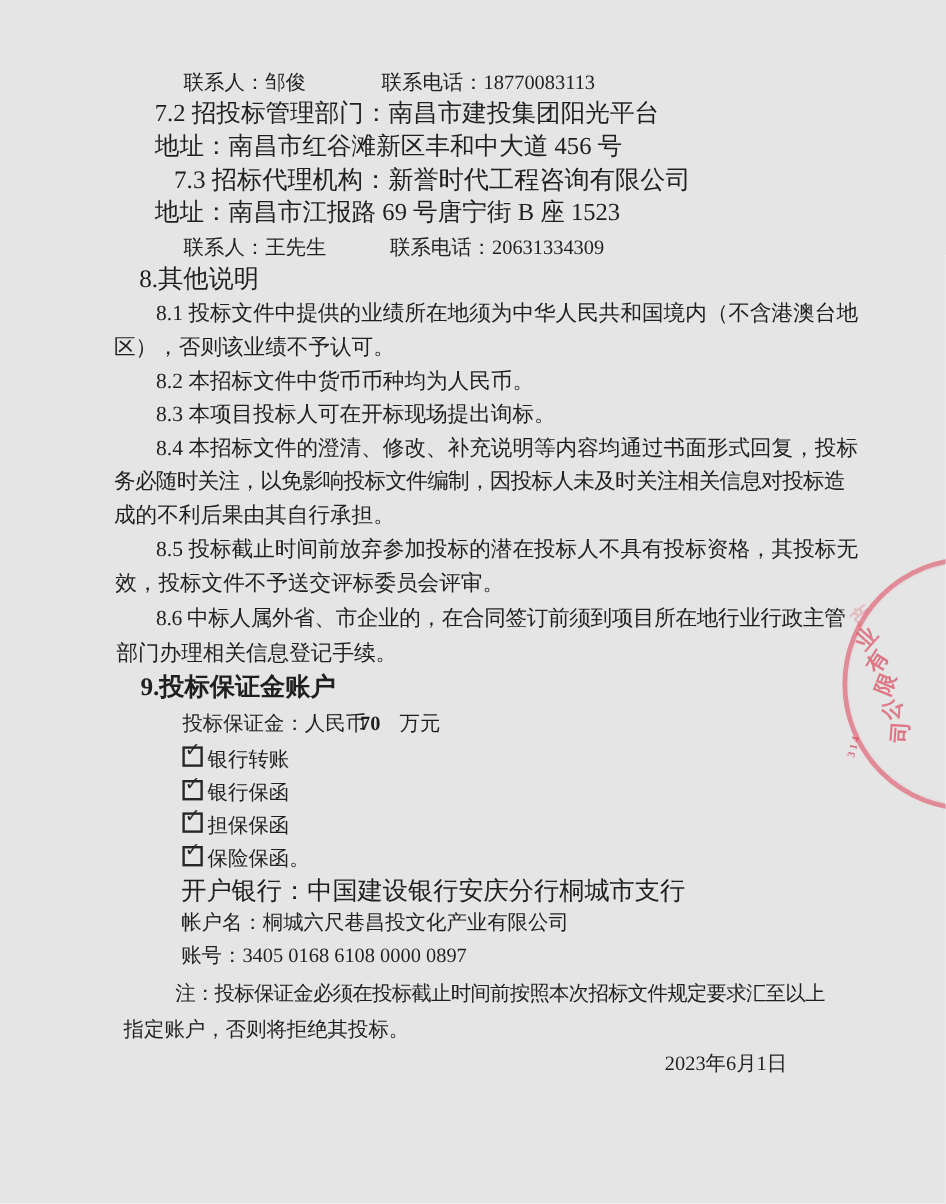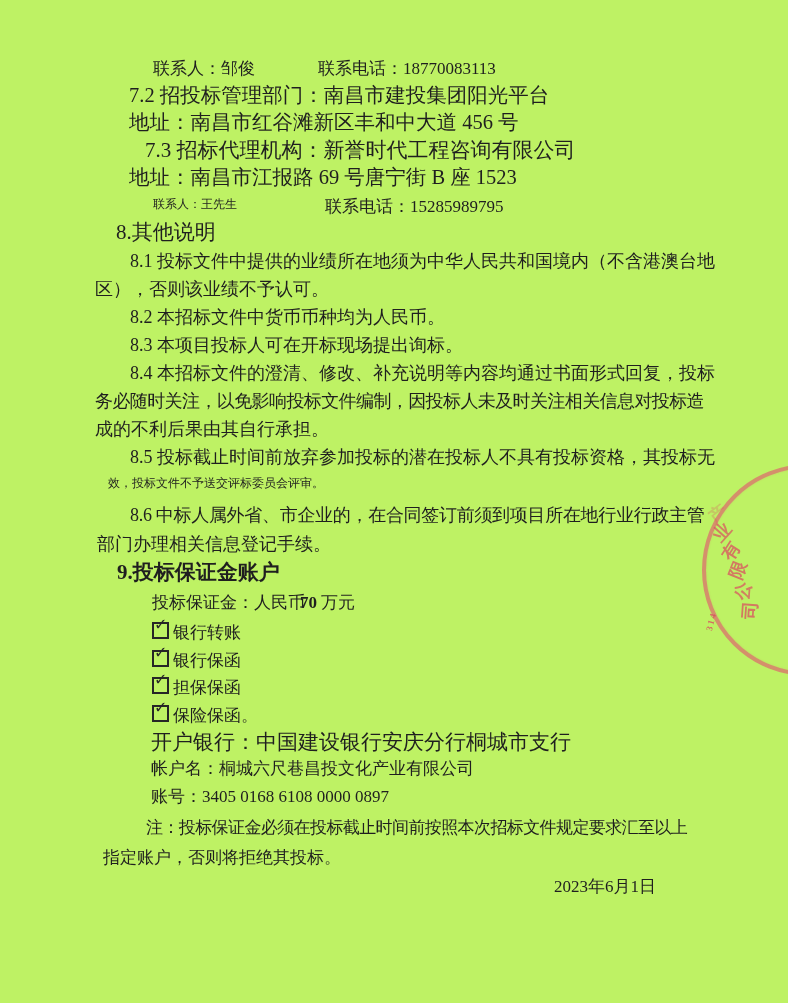--- a/index.html
+++ b/index.html
@@ -2,21 +2,21 @@
 <html><head>
 <meta charset="utf-8">
 <style>
   html,body{margin:0;padding:0;}
   body{
     width:788px;height:1003px;position:relative;overflow:hidden;
     background:#fcfcfa;
     font-family:"Liberation Serif","DejaVu Serif",serif;
     color:#1f1f1f;
   }
-  .page{position:absolute;inset:0;background:#bef264;}
+  .page{position:absolute;inset:0;background:#e5e5e5;}
   .run{
     position:absolute;white-space:nowrap;line-height:1;
     font-family:"Liberation Serif","DejaVu Serif",serif;
   }
   .cb{
     display:inline-block;width:13px;height:13px;border:2px solid #262626;
     margin-right:4px;vertical-align:-1px;position:relative;background:transparent;
   }
   .cb .tick{
     position:absolute;left:0px;top:-7px;font-size:16px;font-weight:bold;color:#262626;
@@ -41,38 +41,38 @@
 <body>
 
 <div class="page">
   <div>
       <div class="run" style="left: 153px; top: 60px; font-size: 17px;">联系人：邹俊</div>
       <div class="run" style="left: 318px; top: 60px; font-size: 17px;">联系电话：18770083113</div>
       <div class="run" style="left: 129px; top: 85px; font-size: 20.5px;">7.2 招投标管理部门：南昌市建投集团阳光平台</div>
       <div class="run" style="left: 129px; top: 112px; font-size: 20.5px;">地址：南昌市红谷滩新区丰和中大道 456 号</div>
       <div class="run" style="left: 145px; top: 140px; font-size: 21px;">7.3 招标代理机构：新誉时代工程咨询有限公司</div>
       <div class="run" style="left: 129px; top: 167px; font-size: 20.5px;">地址：南昌市江报路 69 号唐宁街 B 座 1523</div>
-      <div class="run" style="left: 153px; top: 198px; font-size: 12px;">联系人：王先生</div>
-      <div class="run" style="left: 325px; top: 198px; font-size: 17px;">联系电话：15285989795</div>
+      <div class="run" style="left: 153px; top: 198px; font-size: 17px;">联系人：王先生</div>
+      <div class="run" style="left: 325px; top: 198px; font-size: 17px;">联系电话：20631334309</div>
       <div class="run" style="left: 116px; top: 222px; font-size: 21px; font-weight: normal;">8.其他说明</div>
       <div class="run" style="left: 130px; top: 252px; font-size: 18px;">8.1 投标文件中提供的业绩所在地须为中华人民共和国境内（不含港澳台地</div>
       <div class="run" style="left: 95px; top: 280px; font-size: 18px;">区），否则该业绩不予认可。</div>
       <div class="run" style="left: 130px; top: 308px; font-size: 18px;">8.2 本招标文件中货币币种均为人民币。</div>
       <div class="run" style="left: 130px; top: 336px; font-size: 18px;">8.3 本项目投标人可在开标现场提出询标。</div>
       <div class="run" style="left: 130px; top: 364px; font-size: 18px;">8.4 本招标文件的澄清、修改、补充说明等内容均通过书面形式回复，投标</div>
       <div class="run" style="left: 95px; top: 392px; font-size: 18px; letter-spacing: -0.6px;">务必随时关注，以免影响投标文件编制，因投标人未及时关注相关信息对投标造</div>
       <div class="run" style="left: 95px; top: 420px; font-size: 18px;">成的不利后果由其自行承担。</div>
       <div class="run" style="left: 130px; top: 448px; font-size: 18px;">8.5 投标截止时间前放弃参加投标的潜在投标人不具有投标资格，其投标无</div>
-      <div class="run" style="left: 108px; top: 477px; font-size: 12px;">效，投标文件不予送交评标委员会评审。</div>
+      <div class="run" style="left: 96px; top: 477px; font-size: 18px;">效，投标文件不予送交评标委员会评审。</div>
       <div class="run" style="left: 130px; top: 506px; font-size: 18px; letter-spacing: -0.3px;">8.6 中标人属外省、市企业的，在合同签订前须到项目所在地行业行政主管</div>
       <div class="run" style="left: 97px; top: 535px; font-size: 18px;">部门办理相关信息登记手续。</div>
       <div class="run" style="left: 117px; top: 562px; font-size: 21px; font-weight: bold;">9.投标保证金账户</div>
       <div class="run" style="left: 152px; top: 594px; font-size: 17px;">投标保证金：人民币</div>
       <div class="run" style="left: 300px; top: 594px; font-size: 17px; font-weight: bold;">70</div>
-      <div class="run" style="left: 321px; top: 594px; font-size: 17px;">万元</div>
+      <div class="run" style="left: 333px; top: 594px; font-size: 17px;">万元</div>
       <div class="run" style="left: 152px; top: 622px; font-size: 17px;"><span class="cb"><span class="tick">✓</span></span><span>银行转账</span></div>
       <div class="run" style="left: 152px; top: 650px; font-size: 17px;"><span class="cb"><span class="tick">✓</span></span><span>银行保函</span></div>
       <div class="run" style="left: 152px; top: 677px; font-size: 17px;"><span class="cb"><span class="tick">✓</span></span><span>担保保函</span></div>
       <div class="run" style="left: 152px; top: 705px; font-size: 17px;"><span class="cb"><span class="tick">✓</span></span><span>保险保函。</span></div>
       <div class="run" style="left: 151px; top: 732px; font-size: 21px;">开户银行：中国建设银行安庆分行桐城市支行</div>
       <div class="run" style="left: 151px; top: 760px; font-size: 17px;">帐户名：桐城六尺巷昌投文化产业有限公司</div>
       <div class="run" style="left: 151px; top: 788px; font-size: 17px;">账号：3405 0168 6108 0000 0897</div>
       <div class="run" style="left: 146px; top: 819px; font-size: 17px; letter-spacing: -0.6px;">注：投标保证金必须在投标截止时间前按照本次招标文件规定要求汇至以上</div>
       <div class="run" style="left: 103px; top: 849px; font-size: 17px;">指定账户，否则将拒绝其投标。</div>
       <div class="run" style="left: 554px; top: 878px; font-size: 17px;">2023年6月1日</div>

